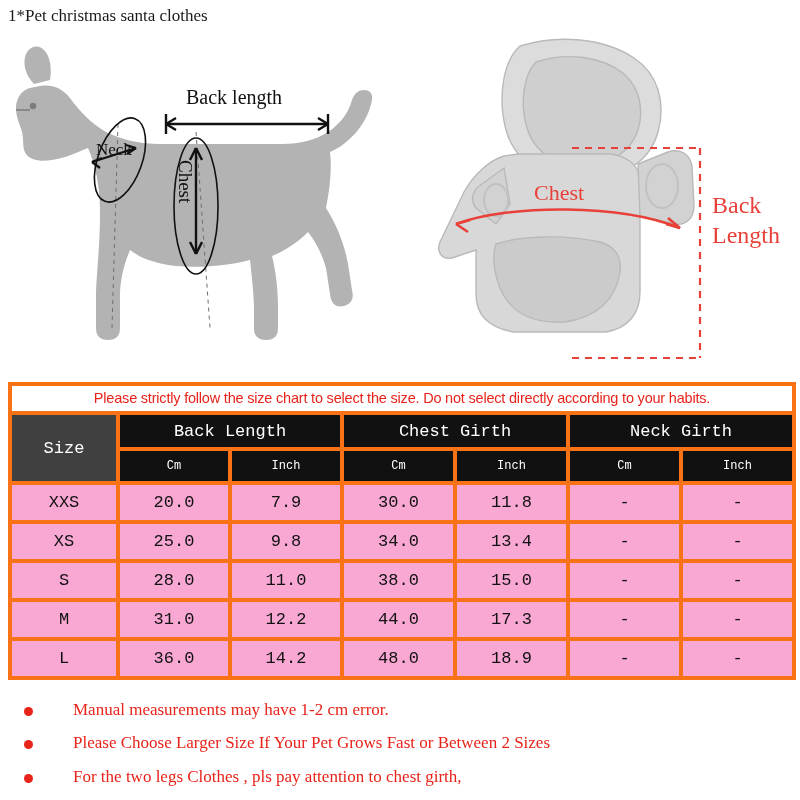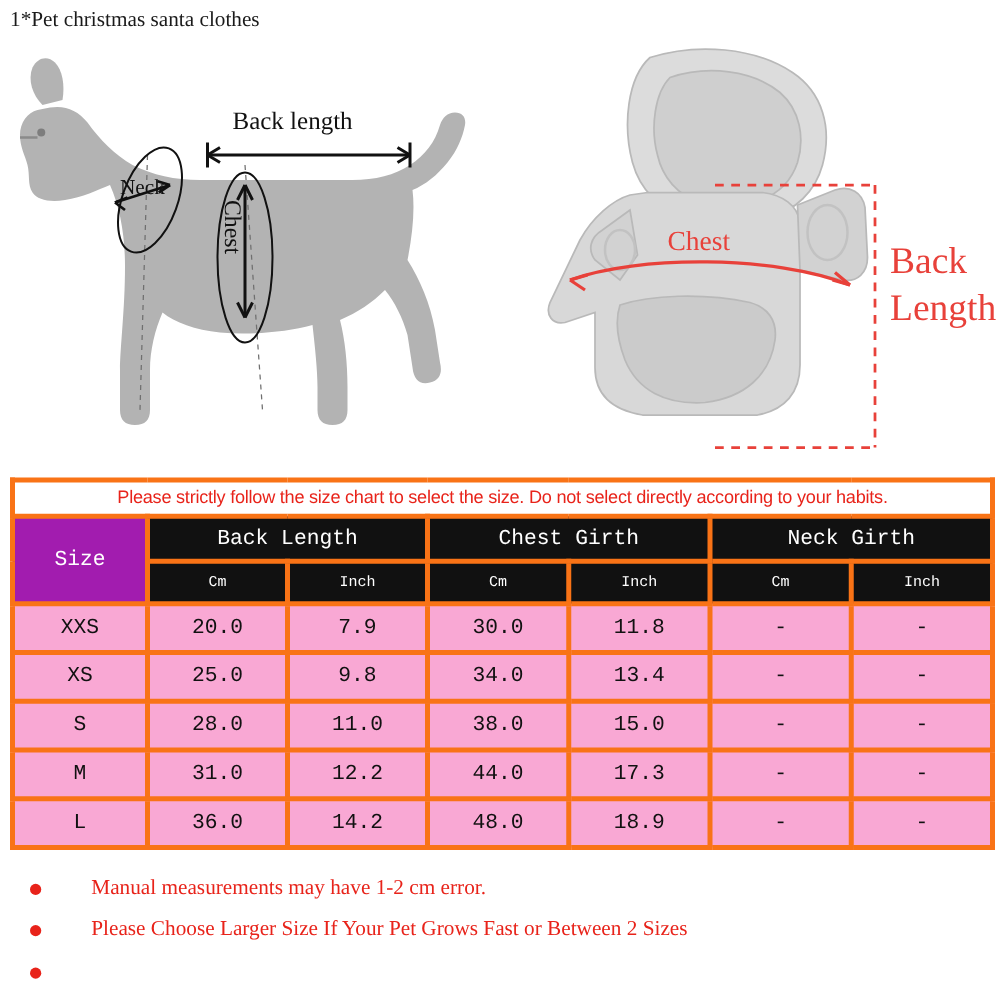--- a/index.html
+++ b/index.html
@@ -76,21 +76,21 @@
   }
   .lbl-chest-red {
     left: 134px;
     top: 152px;
     font-size: 22px;
     color: #e8413a;
   }
   .lbl-backlen-red {
     left: 312px;
     top: 162px;
-    font-size: 30px;
+    font-size: 24px;
     color: #e8413a;
     line-height: 1.25;
     text-align: left;
   }
 
   
   .table-wrap {
     position: absolute;
     left: 8px;
     top: 382px;
@@ -120,21 +120,21 @@
     background: #111111;
     color: #ffffff;
     font-size: 17px;
     height: 32px;
   }
   .hdr-dark.sub {
     font-size: 12px;
     height: 30px;
   }
   .size-cell {
-    background: #a21caf;
+    background: #404040;
     color: #ffffff;
     font-size: 17px;
   }
   .body-row td {
     height: 35px;
     font-size: 17px;
     color: #111111;
     background: #f9a8d4;
   }
   .body-row td.first {
@@ -367,16 +367,17 @@
     <div class="note">
       <div class="bullet"></div>
       <div class="note-text">Manual measurements may have 1-2 cm error.</div>
     </div>
     <div class="note">
       <div class="bullet"></div>
       <div class="note-text">Please Choose Larger Size If Your Pet Grows Fast or Between 2 Sizes</div>
     </div>
     <div class="note">
       <div class="bullet"></div>
+      <div class="note-text">For the two legs Clothes , pls pay attention to chest girth,</div>
     </div>
   </div>
 
 </div>
 
 </body></html>

